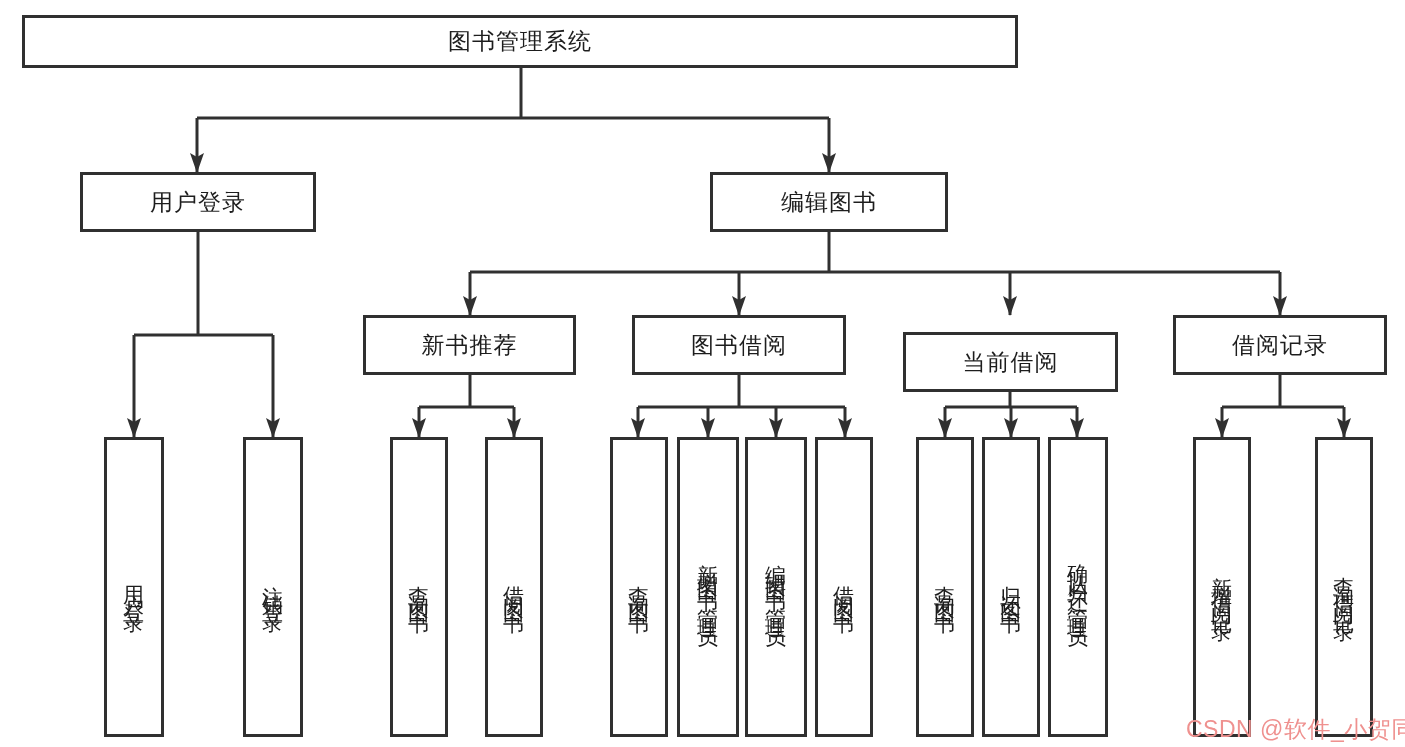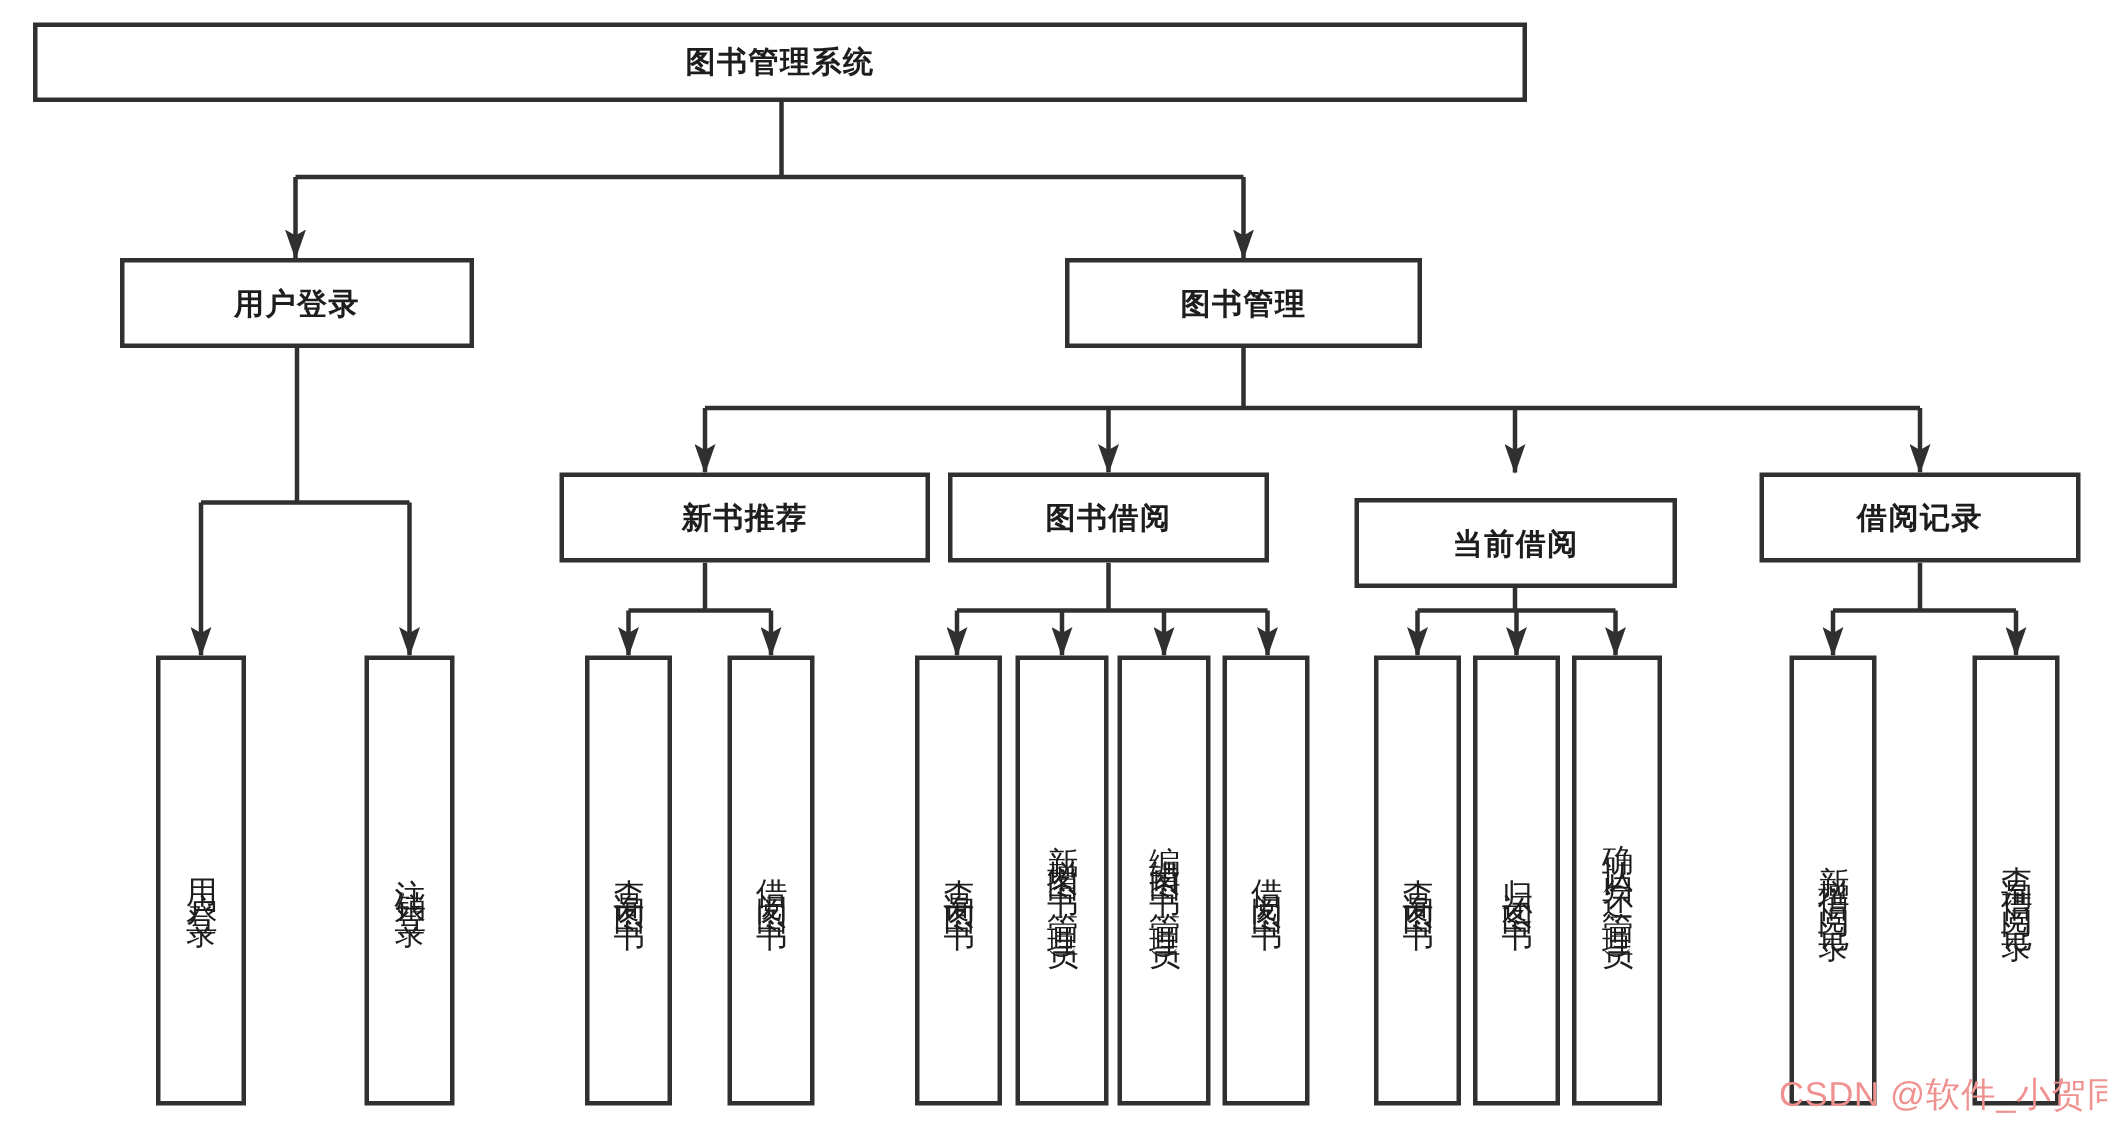--- a/index.html
+++ b/index.html
@@ -26,24 +26,23 @@
     position: absolute;
     box-sizing: border-box;
     border: 3px solid #303030;
     background: #ffffff;
     color: #1d1d1d;
     display: flex;
     align-items: center;
     justify-content: center;
   }
   .hnode {
-    font-size: 20px;
+    font-size: 23px;
     letter-spacing: 1px;
     white-space: nowrap;
-    font-weight: bold;
   }
   .vnode {
     writing-mode: vertical-lr;
     text-orientation: mixed;
     font-size: 21px;
     letter-spacing: 9px;
     line-height: 1;
     padding: 4px 0;
   }
   #watermark {
@@ -108,23 +107,23 @@
       <path d="M1280,375 V407"></path>
       <path d="M1222,407 H1344"></path>
       <path d="M1222,407 V437" marker-end="url(#arrow)"></path>
       <path d="M1344,407 V437" marker-end="url(#arrow)"></path>
     </g>
   </svg>
 
   <div class="node hnode" style="left:22px; top:15px; width:996px; height:53px;">图书管理系统</div>
 
   <div class="node hnode" style="left:80px; top:172px; width:236px; height:60px;">用户登录</div>
-  <div class="node hnode" style="left:710px; top:172px; width:238px; height:60px;">图书管理</div>
+  <div class="node hnode" style="left:710px; top:172px; width:238px; height:60px;">编辑图书</div>
 
-  <div class="node hnode" style="left:373px; top:315px; width:247px; height:60px;">新书推荐</div>
+  <div class="node hnode" style="left:363px; top:315px; width:213px; height:60px;">新书推荐</div>
   <div class="node hnode" style="left:632px; top:315px; width:214px; height:60px;">图书借阅</div>
   <div class="node hnode" style="left:903px; top:332px; width:215px; height:60px;">当前借阅</div>
   <div class="node hnode" style="left:1173px; top:315px; width:214px; height:60px;text-align:center;">借阅记录</div>
 
   <div class="node vnode" style="left:104px; top:437px; width:60px; height:300px;">用户登录</div>
   <div class="node vnode" style="left:243px; top:437px; width:60px; height:300px;">注销登录</div>
 
   <div class="node vnode" style="left:390px; top:437px; width:58px; height:300px;">查询图书</div>
   <div class="node vnode" style="left:485px; top:437px; width:58px; height:300px;">借阅图书</div>
 

